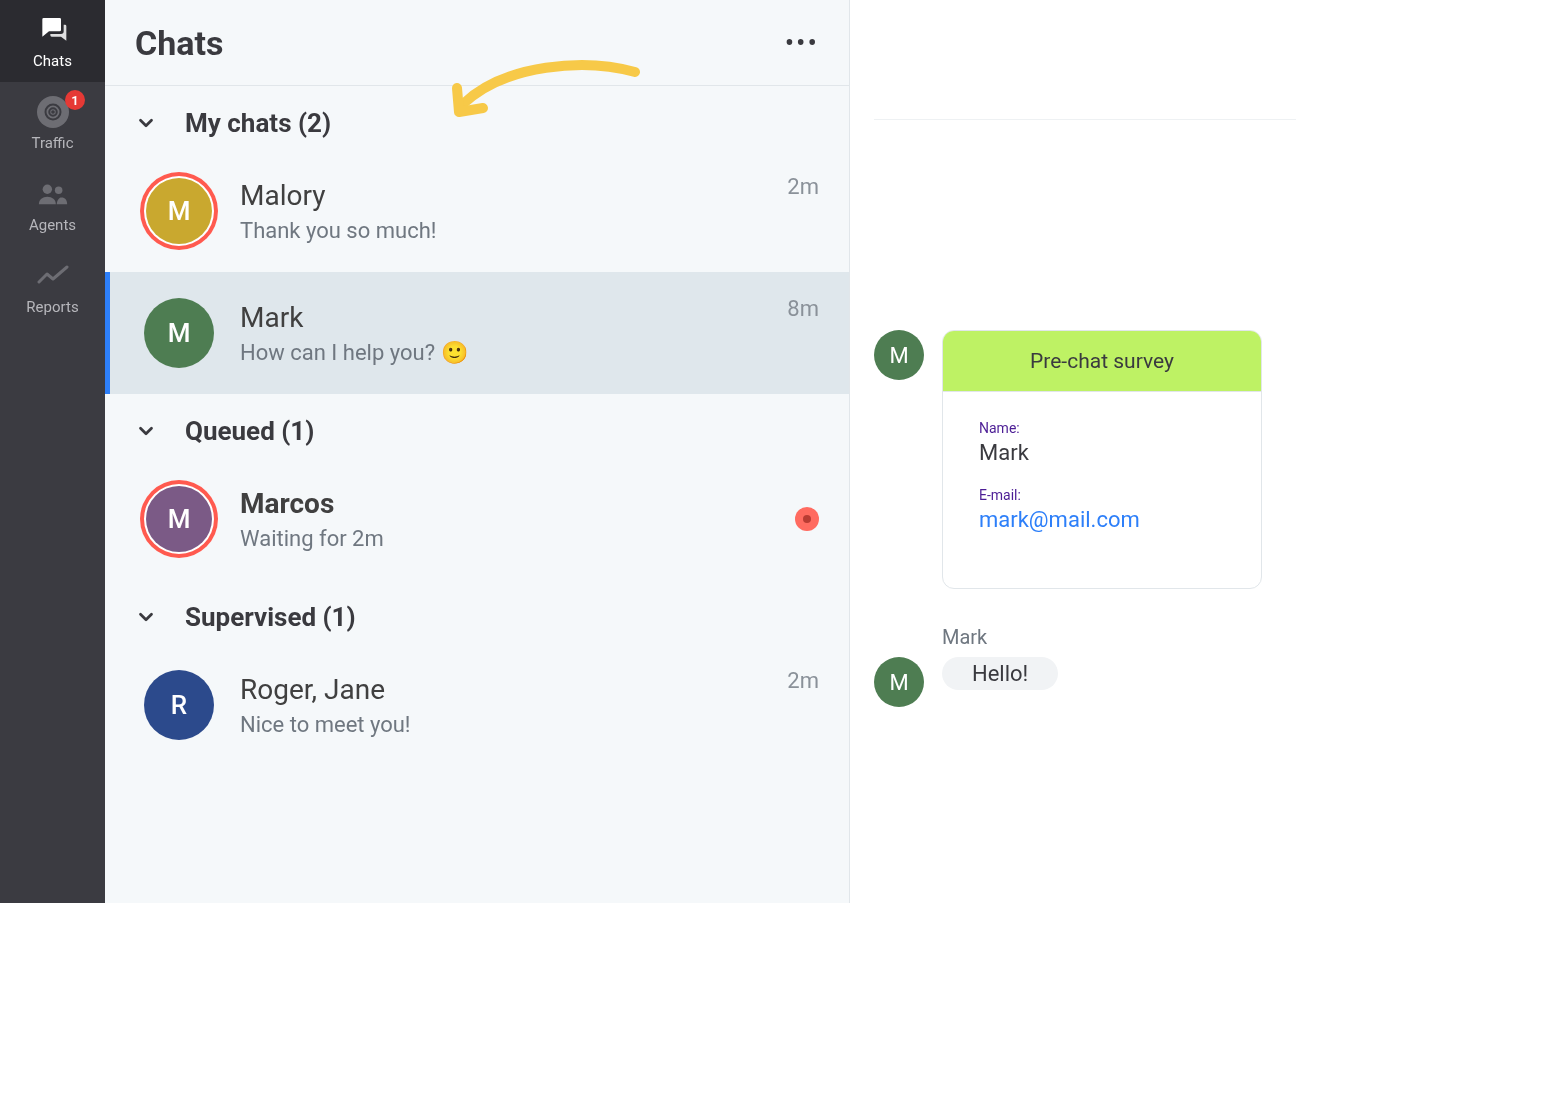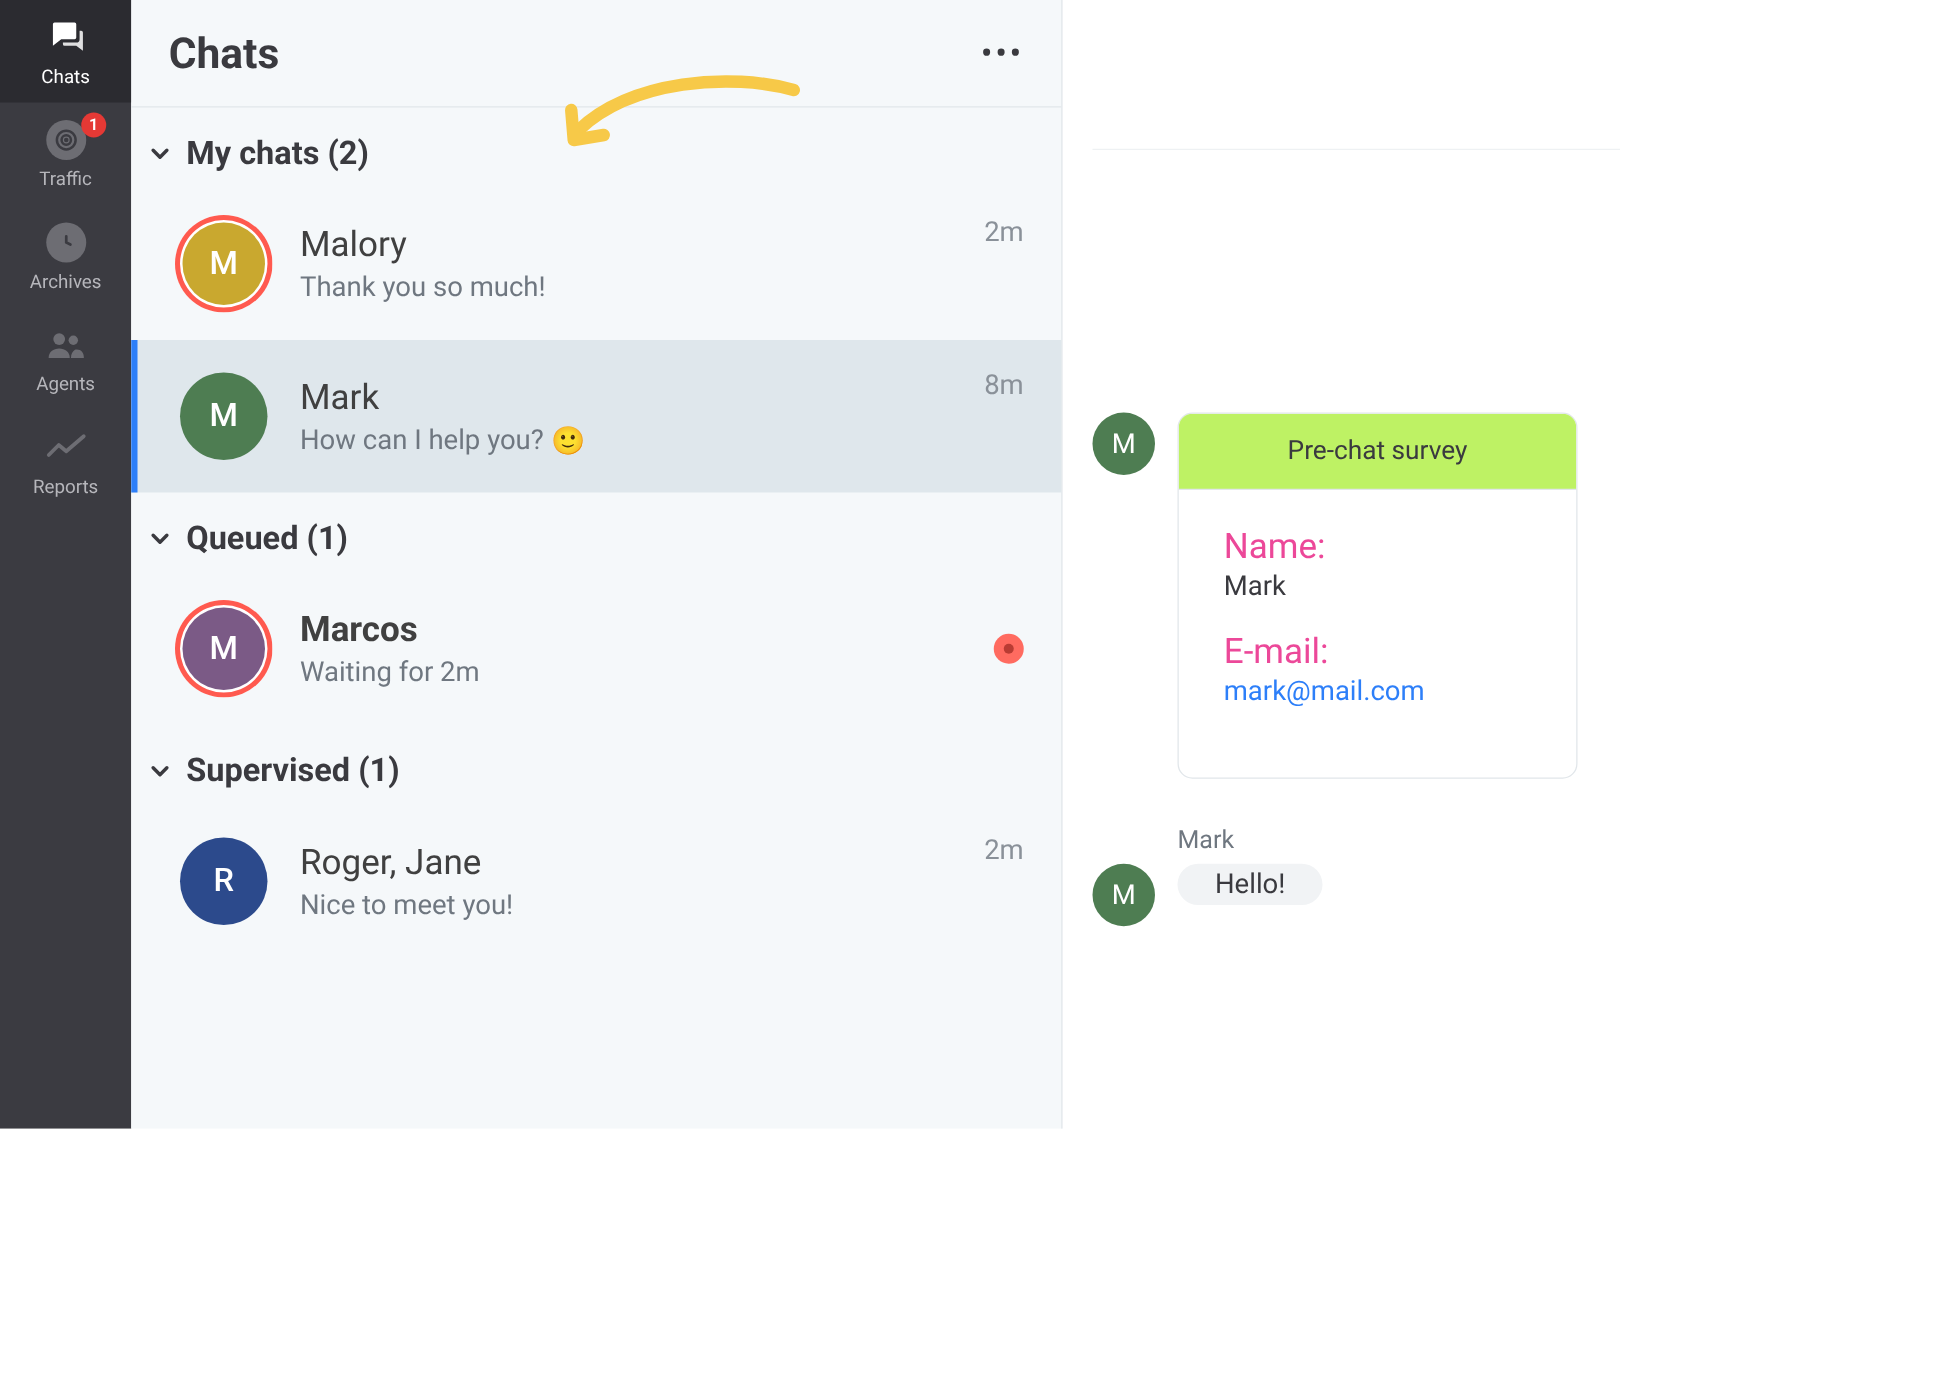--- a/index.html
+++ b/index.html
@@ -107,22 +107,22 @@
     left: 340px;
     pointer-events: none;
   }
 
   .section {
     padding: 0;
   }
   .section-header {
     display: flex;
     align-items: center;
-    padding: 22px 30px 18px 12px;
-    gap: 10px;
+    padding: 22px 30px 18px 30px;
+    gap: 28px;
     cursor: pointer;
     text-align: center;
   }
   .chevron {
     width: 22px;
     height: 22px;
     display: flex;
     align-items: center;
     justify-content: center;
     color: #3a3a3f;
@@ -204,21 +204,21 @@
   }
   .survey-head {
     background: #bef264;
     text-align: center;
     padding: 18px 10px;
     font-size: 21px;
     color: #3a3a3f;
     border-bottom: 1px solid #e1e6ea;
   }
   .survey-body { padding: 28px 36px 34px; }
-  .survey-label { color: #ec4899; font-size: 28px; margin-bottom: 4px; }
+  .survey-label { color: #4c1d95; font-size: 14px; margin-bottom: 4px; }
   .survey-value { font-size: 22px; color: #3a3a3f; margin-bottom: 22px; }
   .survey-value.link { color: #2d7ff9; }
   .msg-sender { font-size: 20px; color: #6f7780; margin-bottom: 8px; margin-left: 68px; }
   .bubble {
     background: #f1f3f5;
     border-radius: 26px;
     padding: 4px 30px;
     font-size: 22px;
     color: #3a3a3f;
     display: inline-block;
@@ -244,28 +244,20 @@
       <svg width="20" height="20" viewBox="0 0 24 24" fill="none" stroke="#3b3b41" stroke-width="2.4">
           <circle cx="12" cy="12" r="9"></circle>
           <circle cx="12" cy="12" r="4.5"></circle>
           <circle cx="12" cy="12" r="1" fill="#3b3b41"></circle>
         </svg>
     </span>
     <span class="sidebar-label">Traffic</span>
     <span class="badge">1</span>
   </div>
 
-  <div class="sidebar-item">
-    <span class="sidebar-icon circle">
-      <svg width="20" height="20" viewBox="0 0 24 24" fill="none" stroke="#3b3b41" stroke-width="2.6" stroke-linecap="round">
-          <path d="M12 6v6l4 2"></path>
-        </svg>
-    </span>
-    <span class="sidebar-label">Archives</span>
-  </div>
 
 
   <div class="sidebar-item">
     <span class="sidebar-icon">
       <svg width="34" height="26" viewBox="0 0 34 26" fill="#6d6d73">
           <circle cx="11" cy="8" r="5"></circle>
           <circle cx="23" cy="9" r="4"></circle>
           <path d="M2 24c0-5 4-8 9-8s9 3 9 8H2z"></path>
           <path d="M21 24c0-3.2 1.3-5.6 3.4-7 .5-.1 1-.2 1.6-.2 3.8 0 6 2.6 6 7.2H21z"></path>
         </svg>

